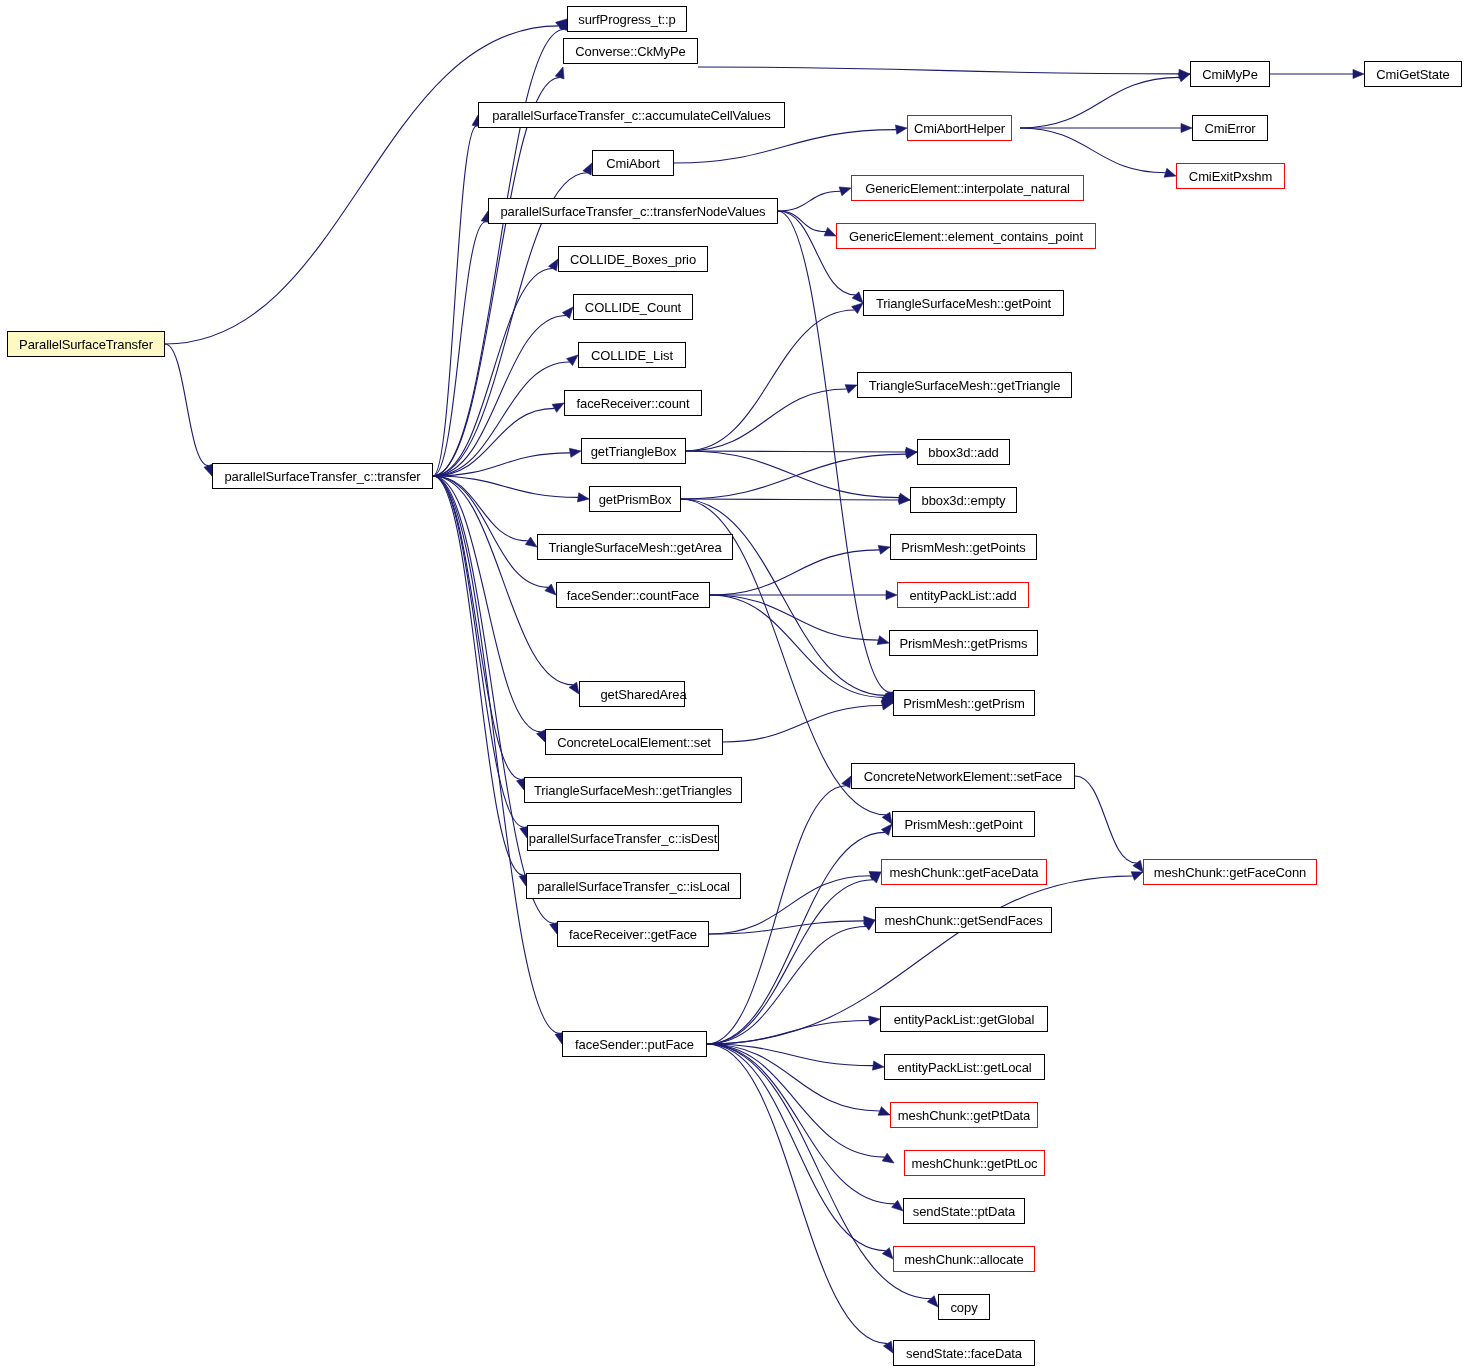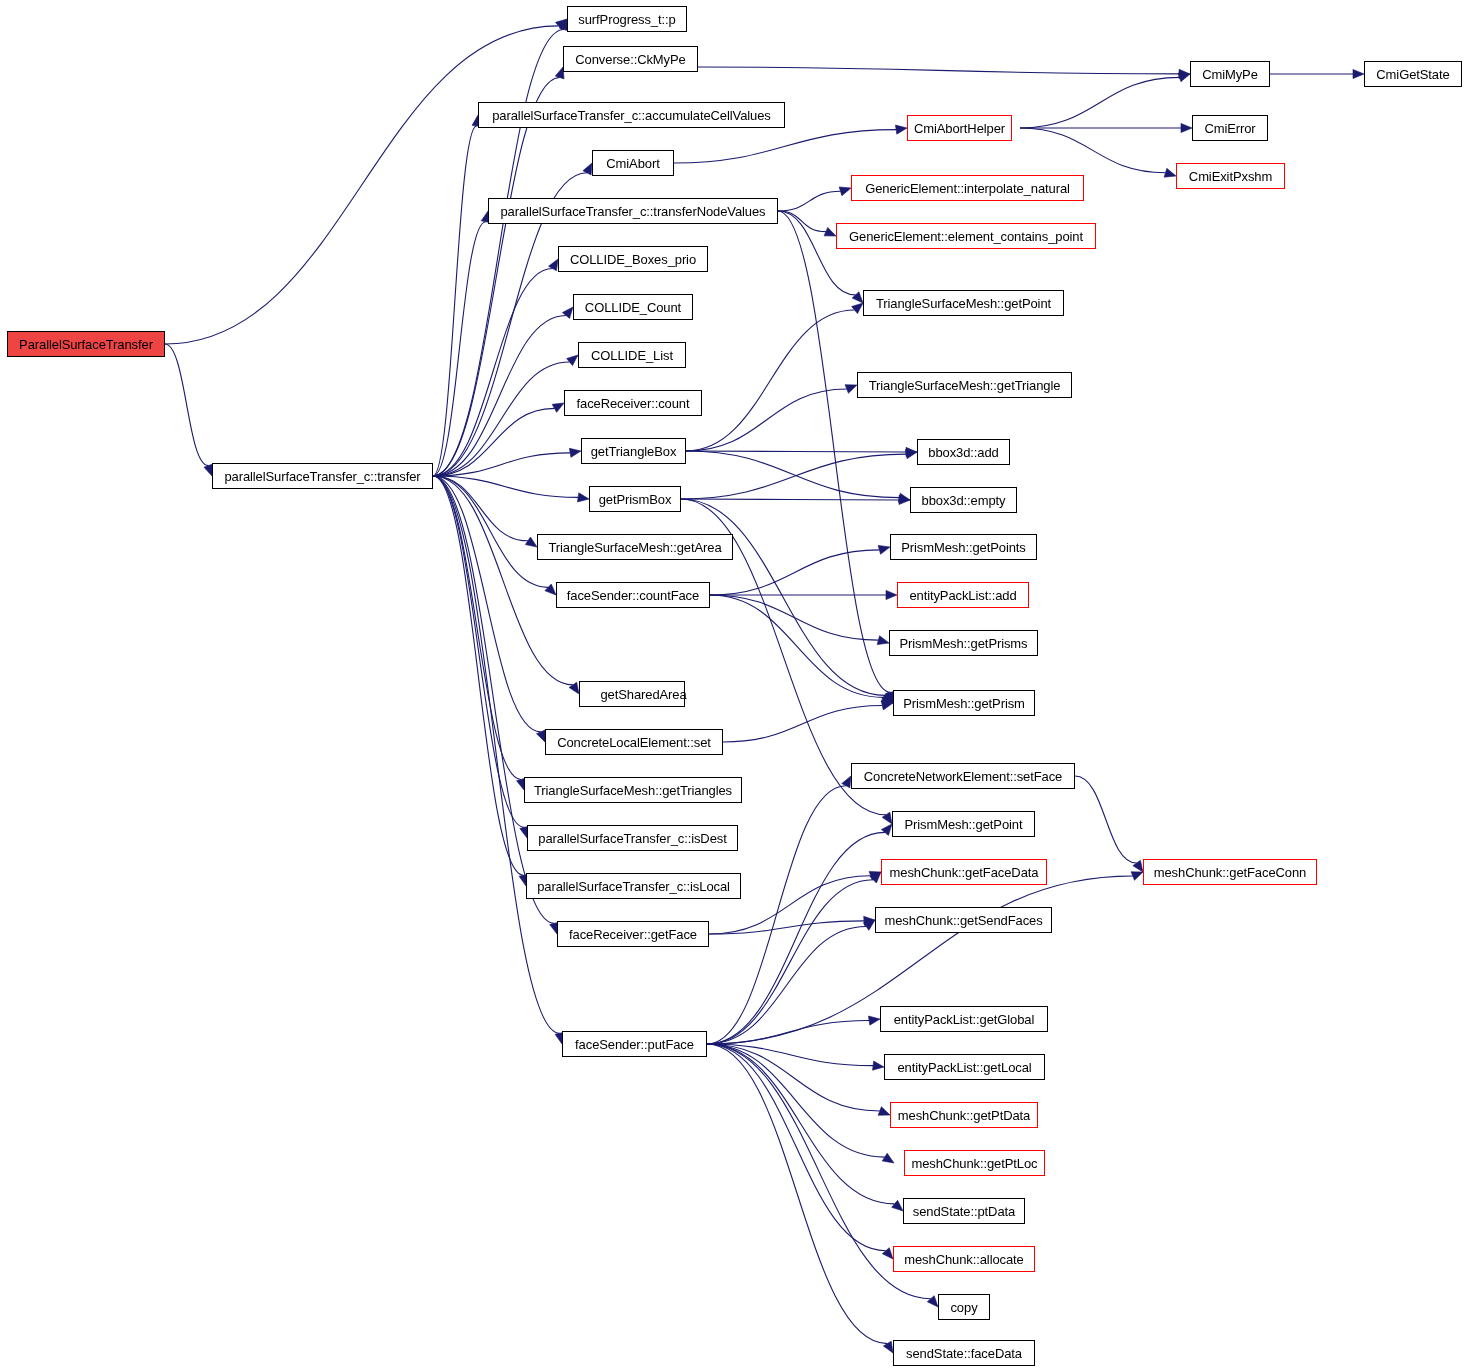--- a/index.html
+++ b/index.html
@@ -48,21 +48,21 @@
     justify-content: center;
     white-space: nowrap;
     letter-spacing: -0.1px;
     padding: 0 6px;
     height: 26px;
   }
   .node.red {
     border-color: #ff0000;
   }
   .node.root {
-    background: #ef4444;
+    background: #fef9c3;
     border-color: #000000;
   }
 </style>
 </head>
 <body>
 
 <div id="graph-root">
   <svg class="edges" viewBox="0 0 1467 1371">
       <path d="M165,344 C345.9,344 377.545848355329,25.915669861985293 558.445848355329,25.915669861985293"></path>
       <polygon class="arrowhead" points="567,19 561.3378557521592,29.49286054975682 555.5538409584988,22.338479174213766"></polygon>
@@ -190,21 +190,21 @@
   <div id="node-layer">
       <div class="node root" style="left: 7px; top: 331px; width: 158px;">
         <span>ParallelSurfaceTransfer</span>
       </div>
       <div class="node" style="left: 212px; top: 463px; width: 221px;">
         <span>parallelSurfaceTransfer_c::transfer</span>
       </div>
       <div class="node" style="left: 567px; top: 6px; width: 120px;">
         <span>surfProgress_t::p</span>
       </div>
-      <div class="node" style="left: 563px; top: 46px; width: 135px;">
+      <div class="node" style="left: 563px; top: 38px; width: 135px;">
         <span>Converse::CkMyPe</span>
       </div>
       <div class="node" style="left: 478px; top: 102px; width: 307px;">
         <span>parallelSurfaceTransfer_c::accumulateCellValues</span>
       </div>
       <div class="node" style="left: 592px; top: 150px; width: 82px;">
         <span>CmiAbort</span>
       </div>
       <div class="node" style="left: 488px; top: 198px; width: 290px;">
         <span>parallelSurfaceTransfer_c::transferNodeValues</span>
@@ -235,21 +235,21 @@
       </div>
       <div class="node" style="left: 579px; top: 681px; width: 106px; padding-left: 29px;">
         <span>getSharedArea</span>
       </div>
       <div class="node" style="left: 545px; top: 729px; width: 178px;">
         <span>ConcreteLocalElement::set</span>
       </div>
       <div class="node" style="left: 524px; top: 777px; width: 218px;">
         <span>TriangleSurfaceMesh::getTriangles</span>
       </div>
-      <div class="node" style="left: 527px; top: 825px; width: 211px;">
+      <div class="node" style="left: 527px; top: 825px; width: 192px;">
         <span>parallelSurfaceTransfer_c::isDest</span>
       </div>
       <div class="node" style="left: 526px; top: 873px; width: 215px;">
         <span>parallelSurfaceTransfer_c::isLocal</span>
       </div>
       <div class="node" style="left: 557px; top: 921px; width: 152px;">
         <span>faceReceiver::getFace</span>
       </div>
       <div class="node" style="left: 562px; top: 1031px; width: 145px;">
         <span>faceSender::putFace</span>

